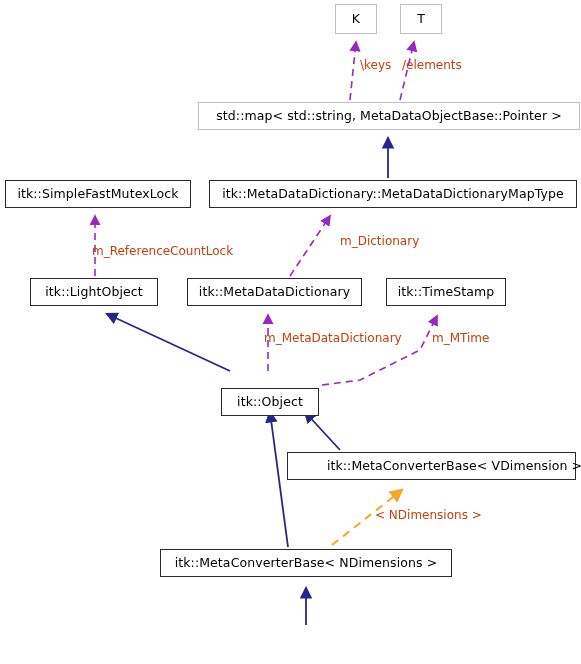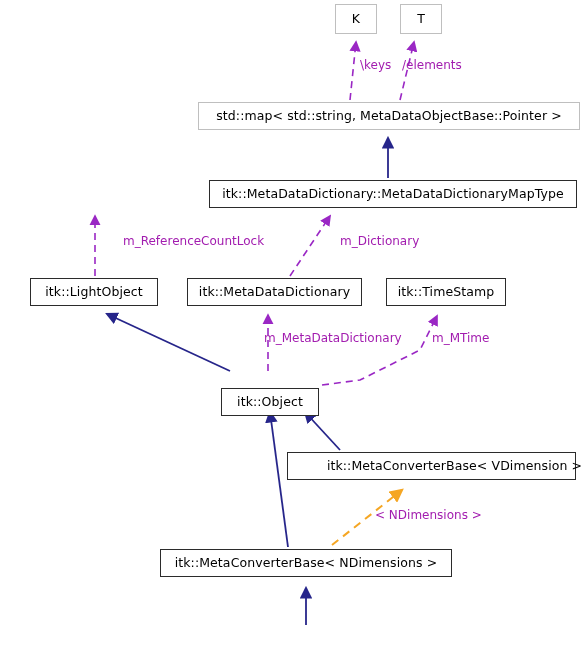--- a/index.html
+++ b/index.html
@@ -42,21 +42,21 @@
   .node.light {
     border: 1.4px solid #bfbfbf;
   }
   .node.filled {
     background: #bfbfbf;
     border: 1.6px solid #2b2b2b;
   }
   .edge-label {
     position: absolute;
     font-size: 12px;
-    color: #a21caf;
+    color: #c2410c;
     white-space: nowrap;
     z-index: 6;
     background: transparent;
   }
 </style>
 </head>
 <body>
 
 <div id="canvas">
 
@@ -103,20 +103,23 @@
   </div>
 
   <div class="node light" style="left:400px; top:4px; width:42px; height:30px;">
     <span>T</span>
   </div>
 
   <div class="node light" style="left:198px; top:102px; width:382px; height:28px;">
     <span>std::map&lt; std::string, MetaDataObjectBase::Pointer &gt;</span>
   </div>
 
+  <div class="node dark" style="left:5px; top:180px; width:186px; height:28px;">
+    <span>itk::SimpleFastMutexLock</span>
+  </div>
 
   <div class="node dark" style="left:209px; top:180px; width:368px; height:28px;">
     <span>itk::MetaDataDictionary::MetaDataDictionaryMapType</span>
   </div>
 
   <div class="node dark" style="left:30px; top:278px; width:128px; height:28px;">
     <span>itk::LightObject</span>
   </div>
 
   <div class="node dark" style="left:187px; top:278px; width:175px; height:28px;">
@@ -137,21 +140,21 @@
 
   <div class="node dark" style="left:160px; top:549px; width:292px; height:28px;">
     <span>itk::MetaConverterBase&lt; NDimensions &gt;</span>
   </div>
 
 
   <div class="edge-label" style="left:360px; top:58px;">\keys</div>
 
   <div class="edge-label" style="left:402px; top:58px;">/elements</div>
 
-  <div class="edge-label" style="left:92px; top:234px;margin-left:31px;">m_ReferenceCountLock</div>
+  <div class="edge-label" style="left:92px; top:244px;">m_ReferenceCountLock</div>
 
   <div class="edge-label" style="left:340px; top:234px;text-align:right;">m_Dictionary</div>
 
   <div class="edge-label" style="left:264px; top:331px;">m_MetaDataDictionary</div>
 
   <div class="edge-label" style="left:432px; top:331px;">m_MTime</div>
 
   <div class="edge-label" style="left:375px; top:508px;">&lt; NDimensions &gt;</div>
 
 </div>

